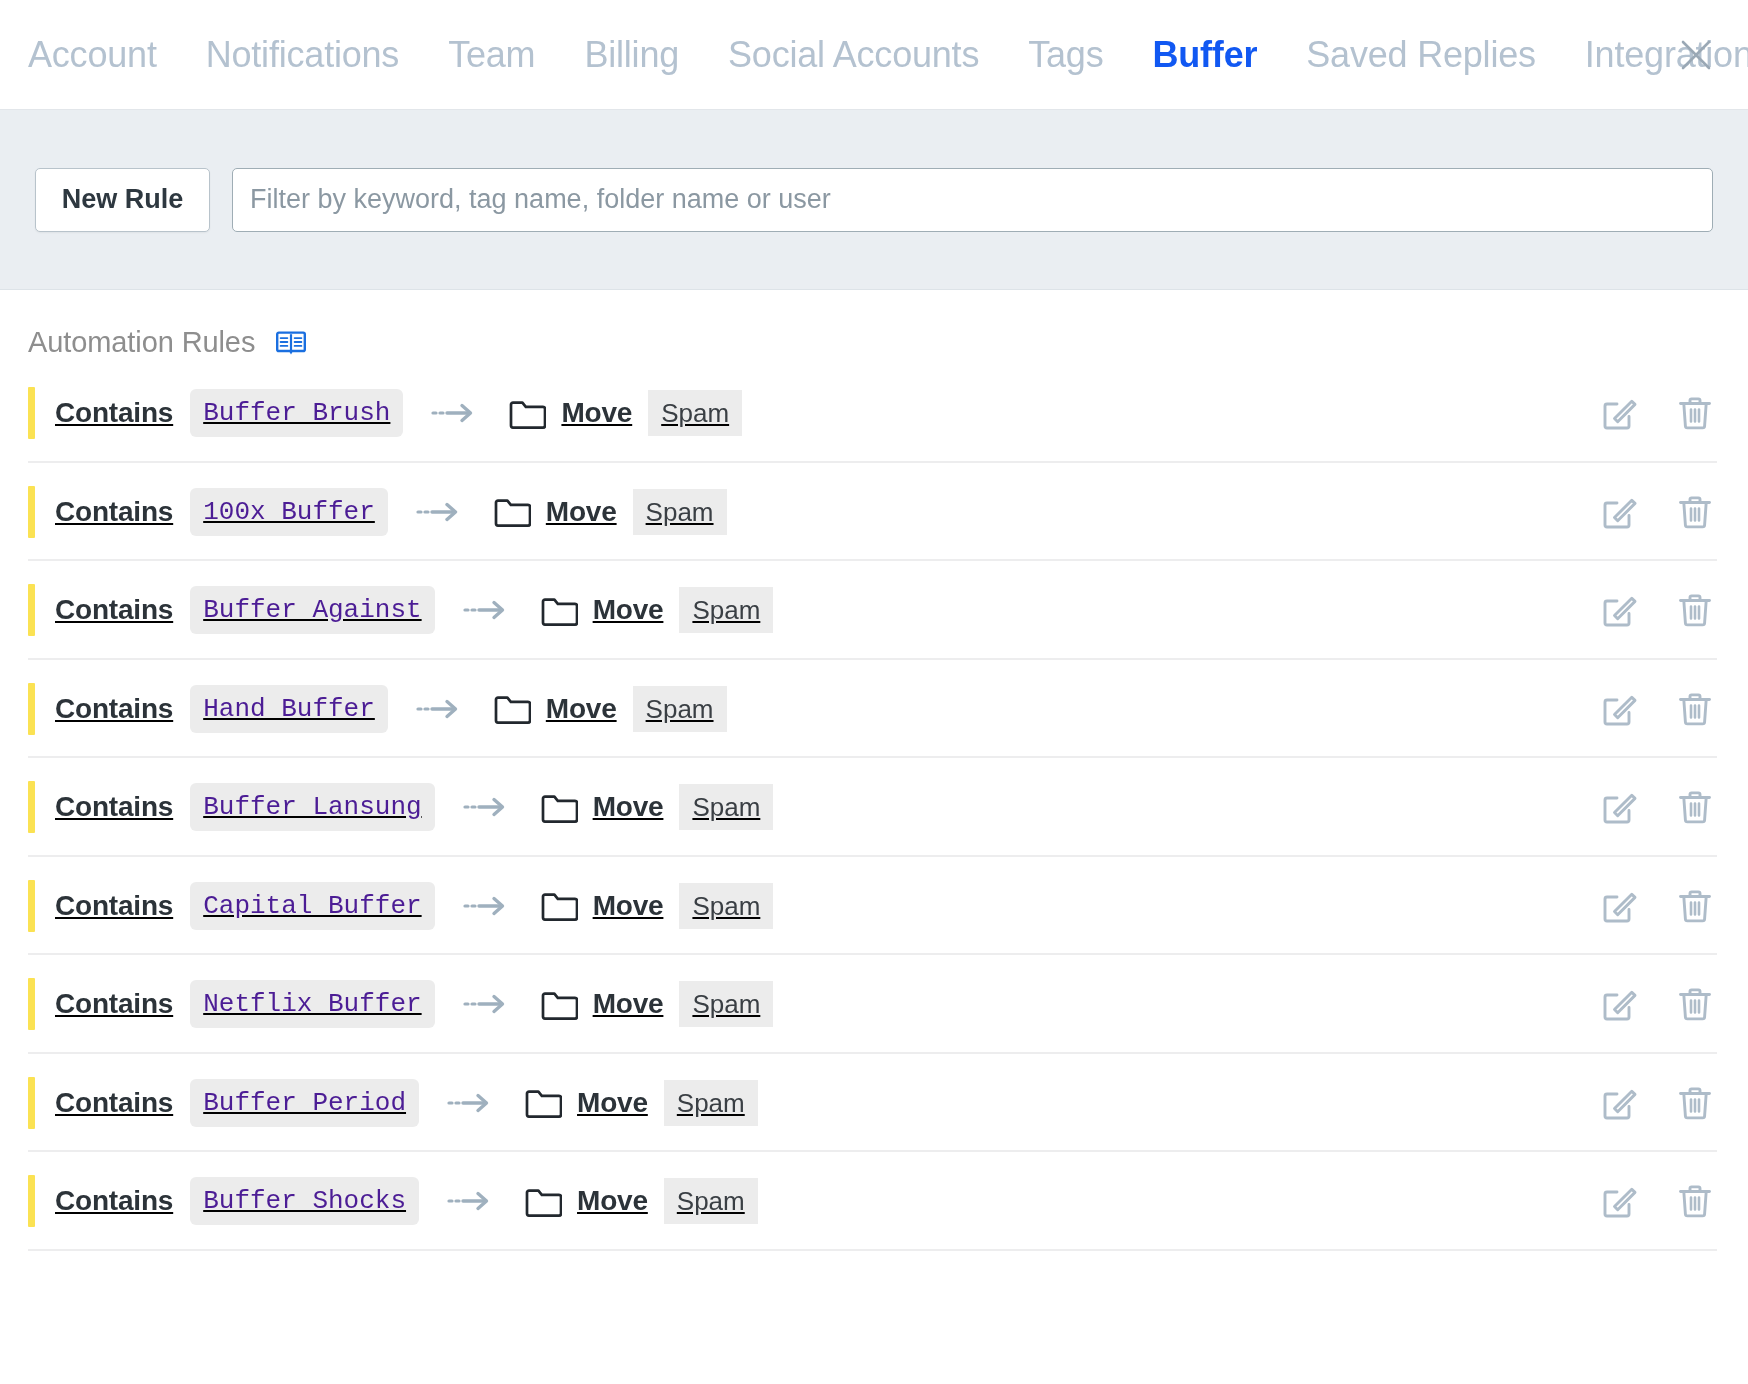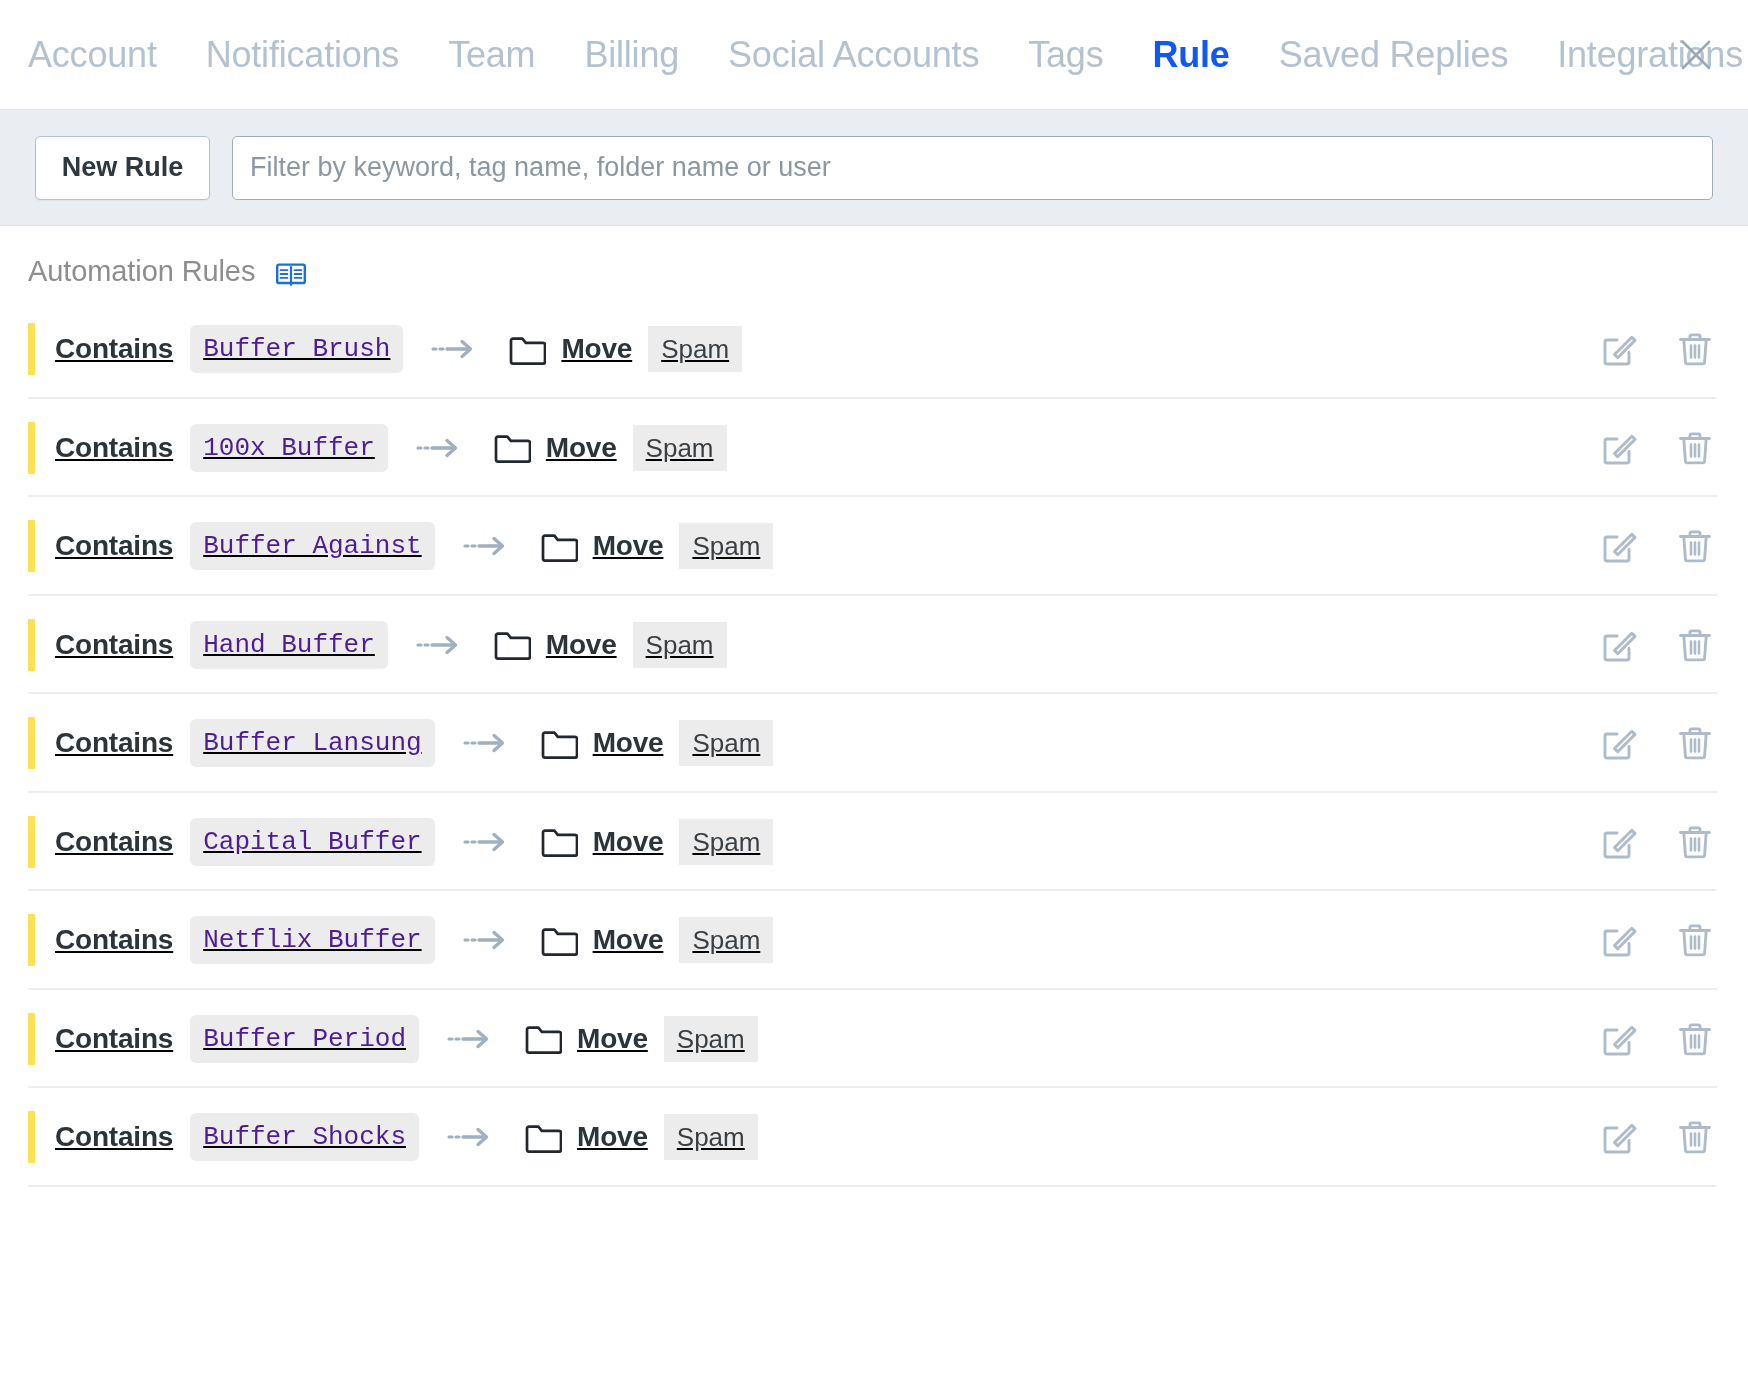--- a/index.html
+++ b/index.html
@@ -48,21 +48,21 @@
     height: 44px;
     display: flex;
     align-items: center;
     justify-content: center;
     cursor: pointer;
   }
   .close-btn svg { display: block; }
 
   
   .toolbar {
-    height: 116px;
+    height: 180px;
     background: #eaeef2;
     display: flex;
     align-items: center;
     padding: 0 35px;
     box-sizing: border-box;
     border-bottom: 1px solid #dde3e8;
     justify-content: flex-end;
   }
   .new-rule-btn {
     height: 64px;
@@ -90,21 +90,21 @@
     font-family: "Liberation Sans", sans-serif;
     padding: 0 17px;
     box-sizing: border-box;
     outline: none;
   }
   .filter-input::placeholder { color: #8b98a2; }
 
   
   .section-head {
     display: flex;
-    align-items: flex-end;
+    align-items: center;
     padding: 43px 16px 0 28px;
     height: 62px;
     box-sizing: border-box;
   }
   .section-title {
     font-size: 29px;
     color: #8e8e8e;
     font-weight: 400;
     letter-spacing: -0.1px;
   }
@@ -215,21 +215,21 @@
 <body>
 
 <div class="tabbar">
   <div id="tabs-container" style="display:flex;align-items:center;">
       <div class="tab">Account</div>
       <div class="tab">Notifications</div>
       <div class="tab">Team</div>
       <div class="tab">Billing</div>
       <div class="tab">Social Accounts</div>
       <div class="tab">Tags</div>
-      <div class="tab active">Rule</div>
+      <div class="tab active">Buffer</div>
       <div class="tab">Saved Replies</div>
       <div class="tab">Integrations</div>
     </div>
   <div class="close-btn">
     <svg width="34" height="34" viewBox="0 0 34 34" aria-hidden="true">
       <path d="M4 4 L30 30 M30 4 L4 30" stroke="#9aa8b5" stroke-width="2.6" stroke-linecap="round" fill="none"></path>
     </svg>
   </div>
 </div>
 

